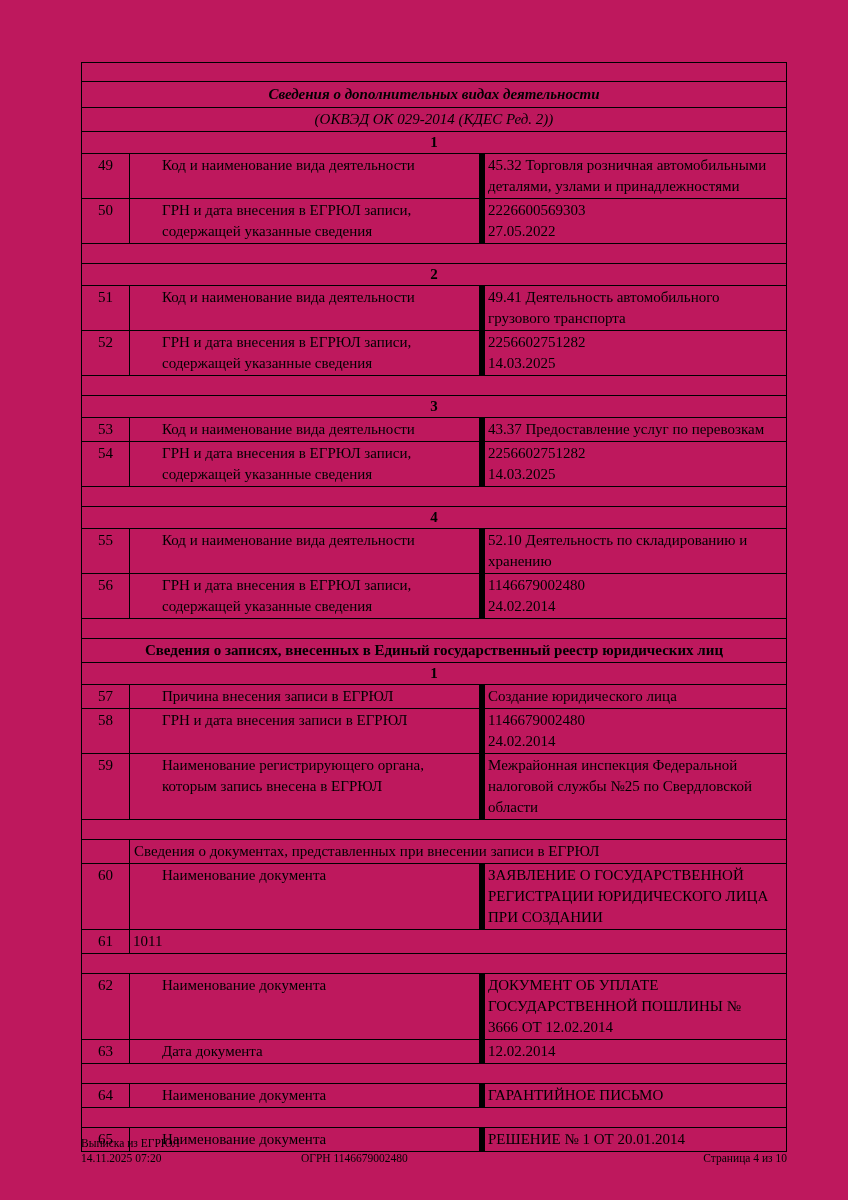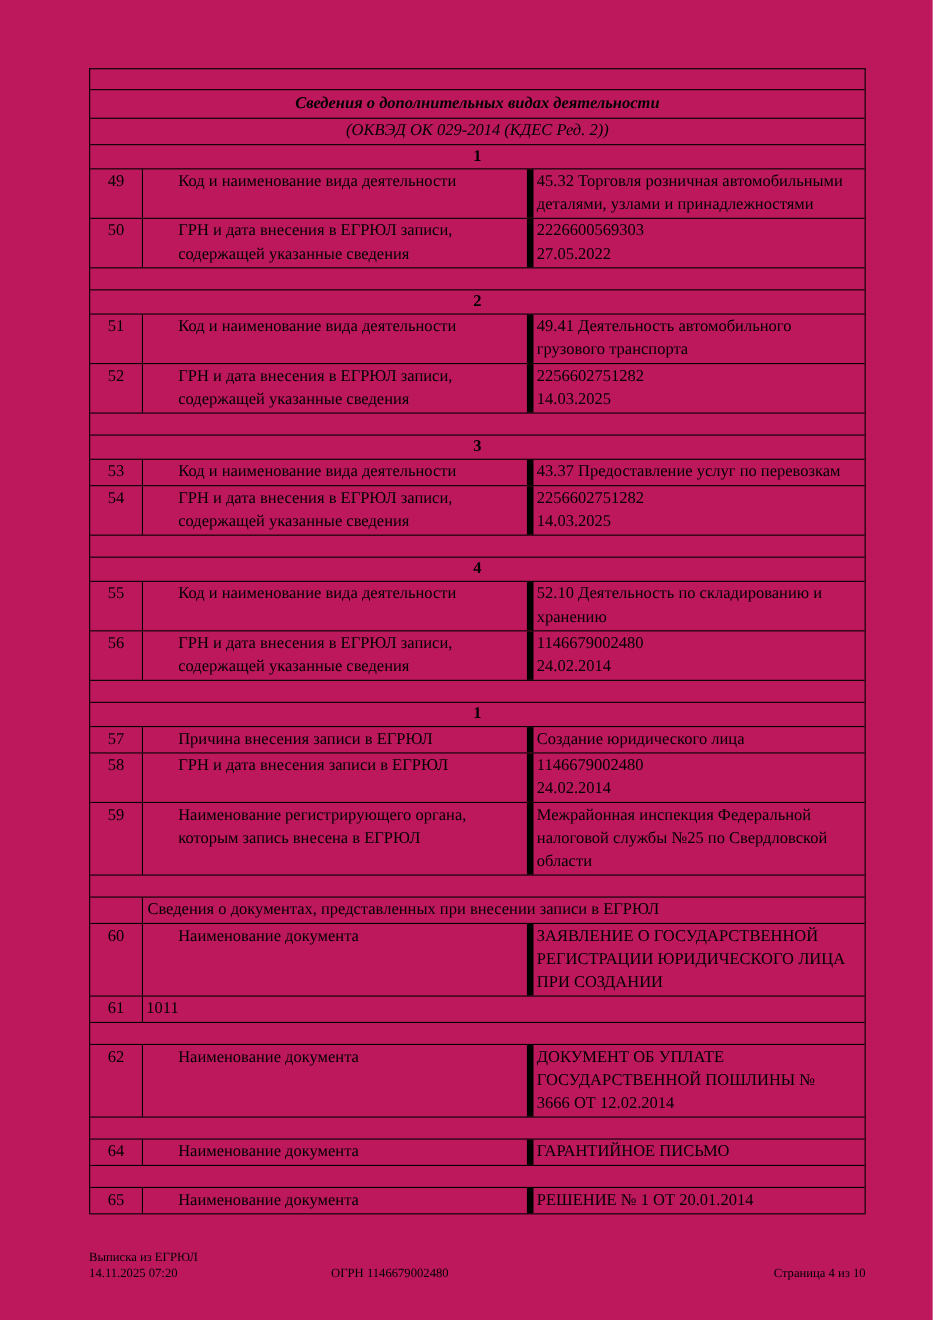--- a/index.html
+++ b/index.html
@@ -94,20 +94,21 @@
     </div>
     <div class="row">
       <div class="c-num">56</div>
       <div class="c-label">ГРН и дата внесения в ЕГРЮЛ записи,
 содержащей указанные сведения</div>
       <div class="c-value">1146679002480
 24.02.2014</div>
     </div>
     <div class="row r-spacer"></div>
 
+    <div class="row r-block r-title2">Сведения о записях, внесенных в Единый государственный реестр юридических лиц</div>
     <div class="row r-block r-groupnum">1</div>
     <div class="row">
       <div class="c-num">57</div>
       <div class="c-label">Причина внесения записи в ЕГРЮЛ</div>
       <div class="c-value">Создание юридического лица</div>
     </div>
     <div class="row">
       <div class="c-num">58</div>
       <div class="c-label">ГРН и дата внесения записи в ЕГРЮЛ</div>
       <div class="c-value">1146679002480
@@ -140,20 +141,25 @@
     </div>
     <div class="row r-spacer"></div>
 
     <div class="row">
       <div class="c-num">62</div>
       <div class="c-label">Наименование документа</div>
       <div class="c-value">ДОКУМЕНТ ОБ УПЛАТЕ
 ГОСУДАРСТВЕННОЙ ПОШЛИНЫ №
 3666 ОТ 12.02.2014</div>
     </div>
+    <div class="row">
+      <div class="c-num">63</div>
+      <div class="c-label">Дата документа</div>
+      <div class="c-value">12.02.2014</div>
+    </div>
     <div class="row r-spacer"></div>
 
     <div class="row">
       <div class="c-num">64</div>
       <div class="c-label">Наименование документа</div>
       <div class="c-value">ГАРАНТИЙНОЕ ПИСЬМО</div>
     </div>
     <div class="row r-spacer"></div>
 
     <div class="row">

